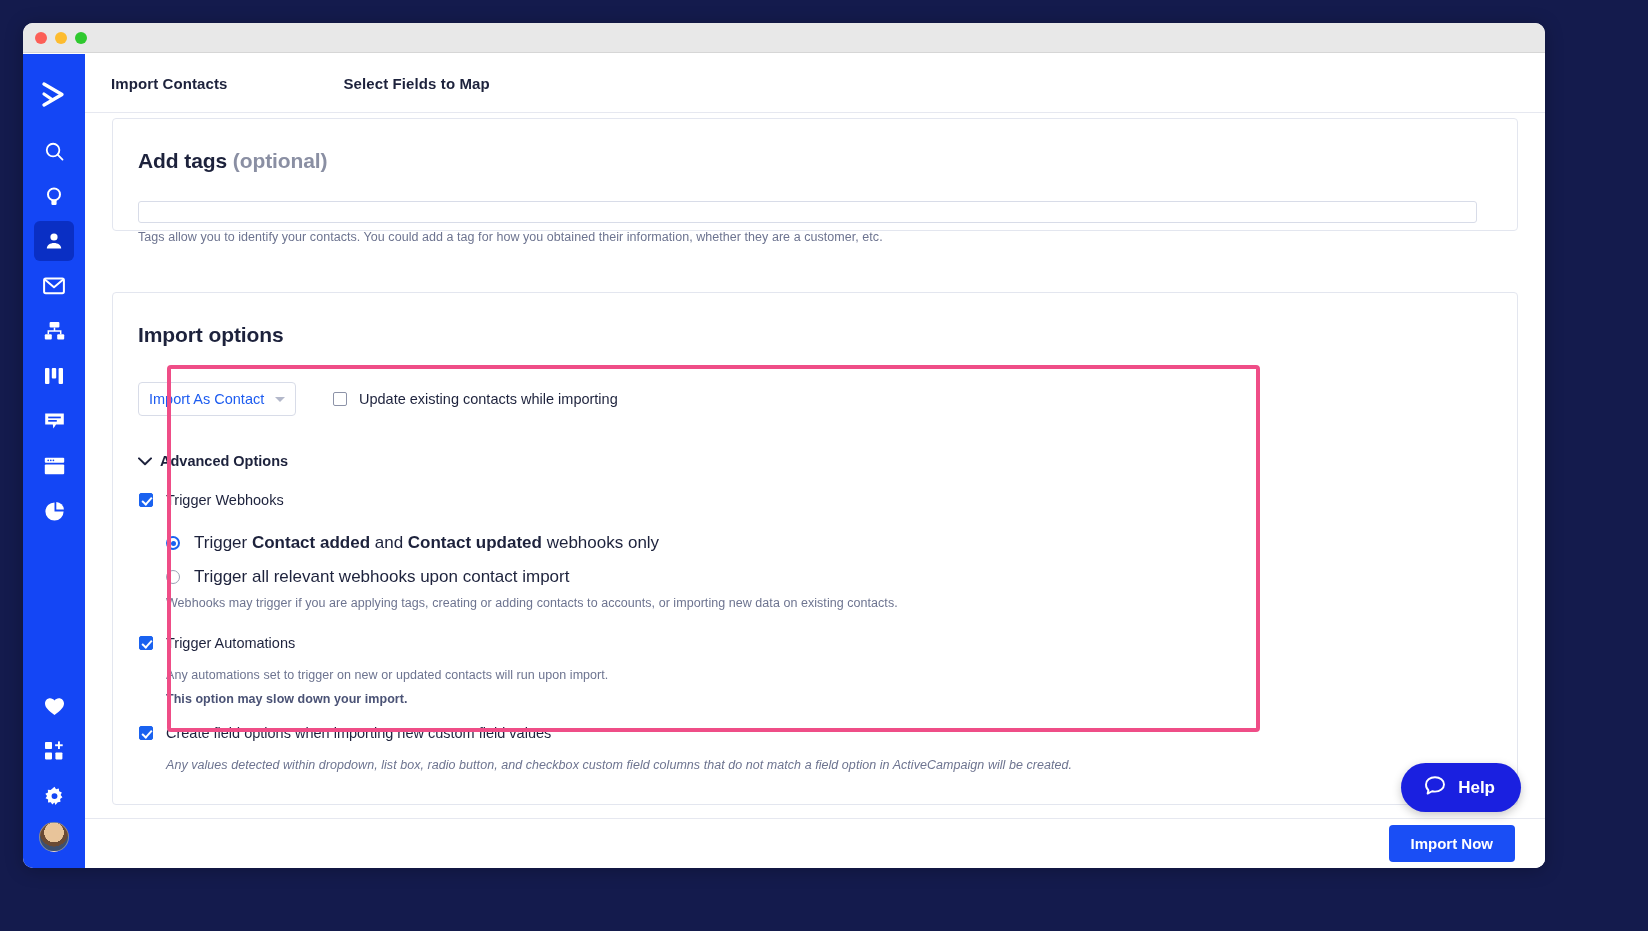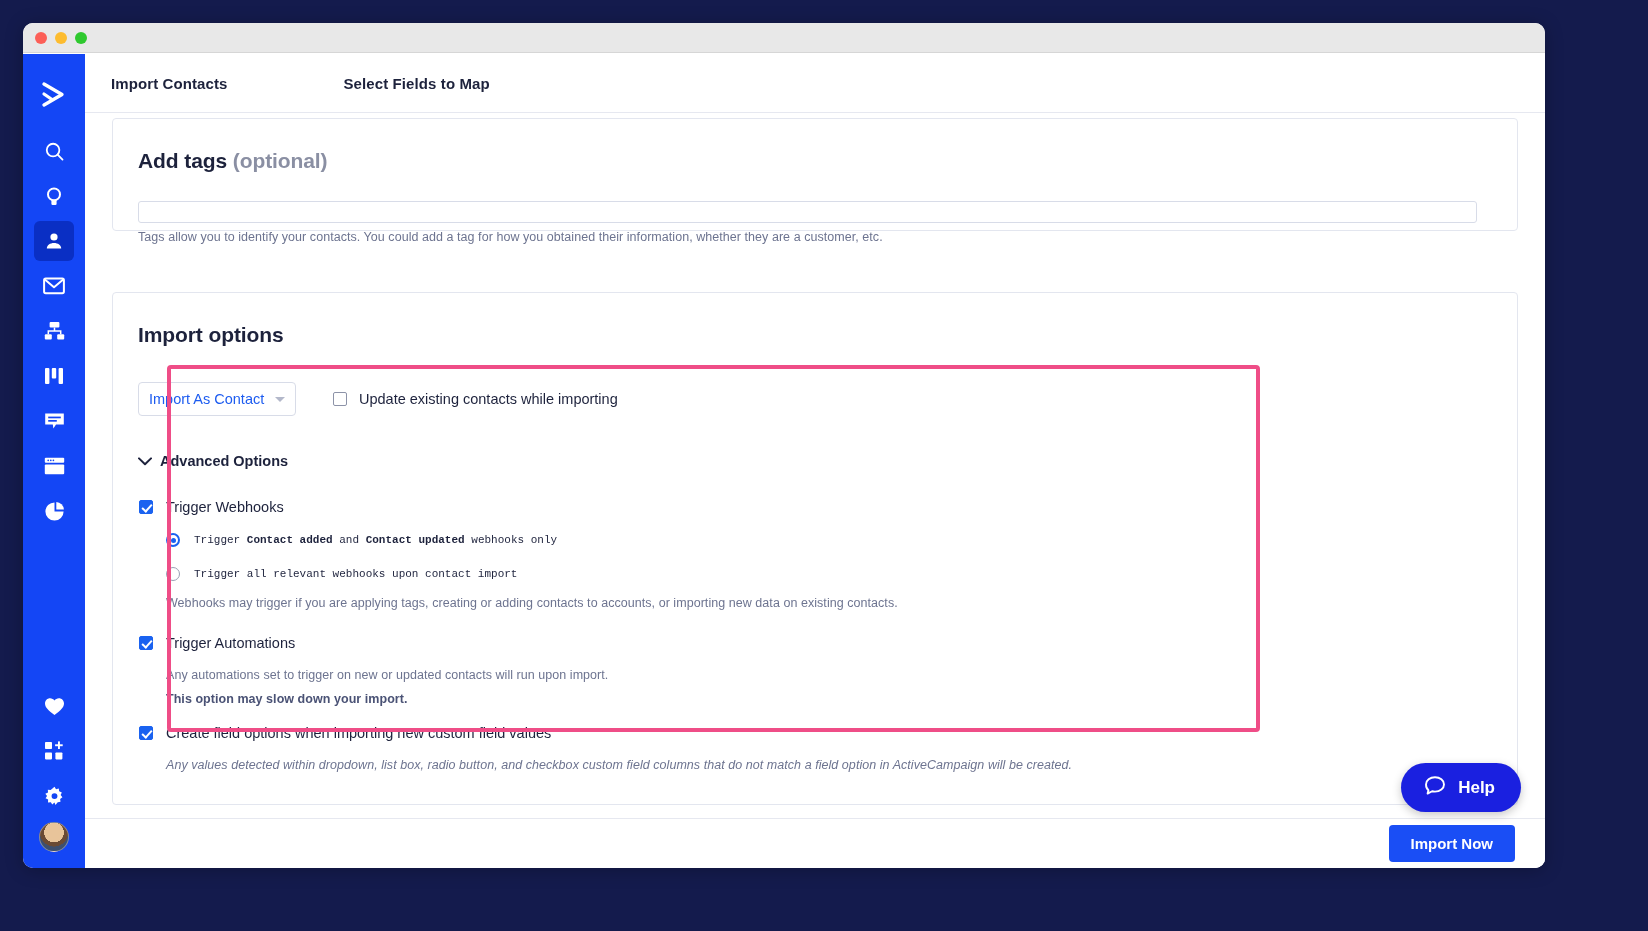--- a/index.html
+++ b/index.html
@@ -210,21 +210,21 @@
     content: "";
     position: absolute;
     left: 2.5px; top: 2.5px;
     width: 5px; height: 5px;
     border-radius: 50%;
     background: #1a62f0;
   }
 
   .row { display: flex; align-items: center; }
   .opt-label { font-size: 14.5px; color: #1d223c; }
-  .sub-label { font-size: 11px; color: #1d223c; font-family: Liberation Mono, monospace; }
+  .sub-label { font-size: 17px; color: #1d223c; }
   .sub-label b { font-weight: bold; }
 
   
   #highlight {
     position: absolute;
     left: 82px; top: 252px;
     width: 1093px; height: 367px;
     border: 4px solid #ef4d87;
     border-radius: 4px;
     pointer-events: none;
@@ -460,21 +460,21 @@
 
           <div class="adv-header" style="position:absolute;left:25px;top:159px;gap:8px;">
             <span>
               <svg width="14" height="9" viewBox="0 0 14 9" fill="none">
                 <path d="M1 1.4 L7 7.2 L13 1.4" stroke="#1d223c" stroke-width="2" stroke-linecap="round" stroke-linejoin="round"></path>
               </svg>
             </span>
             <span class="ttl">Advanced Options</span>
           </div>
 
-          <div class="row" style="position:absolute;left:26px;top:206px;gap:13px;">
+          <div class="row" style="position:absolute;left:26px;top:199px;gap:13px;">
             <span class="cb checked"></span>
             <span class="opt-label">Trigger Webhooks</span>
           </div>
 
           <div class="row" style="position:absolute;left:53px;top:240px;gap:14px;">
             <span class="radio on"></span>
             <span class="sub-label">
               <span>Trigger </span><b>Contact added</b><span> and </span><b>Contact updated</b><span> webhooks only</span>
             </span>
           </div>

